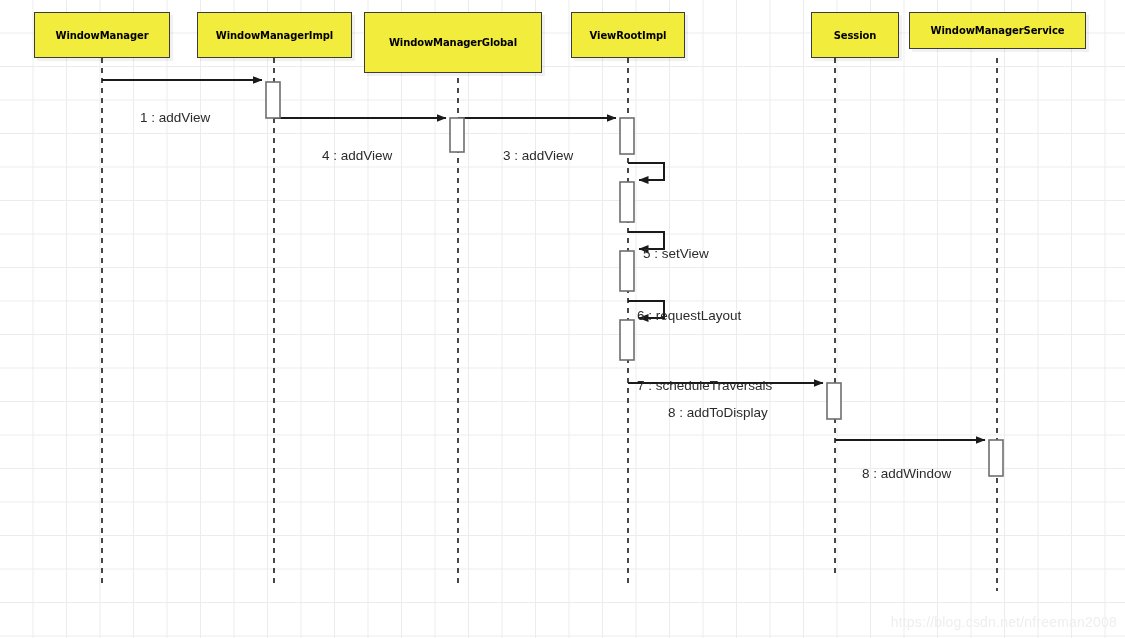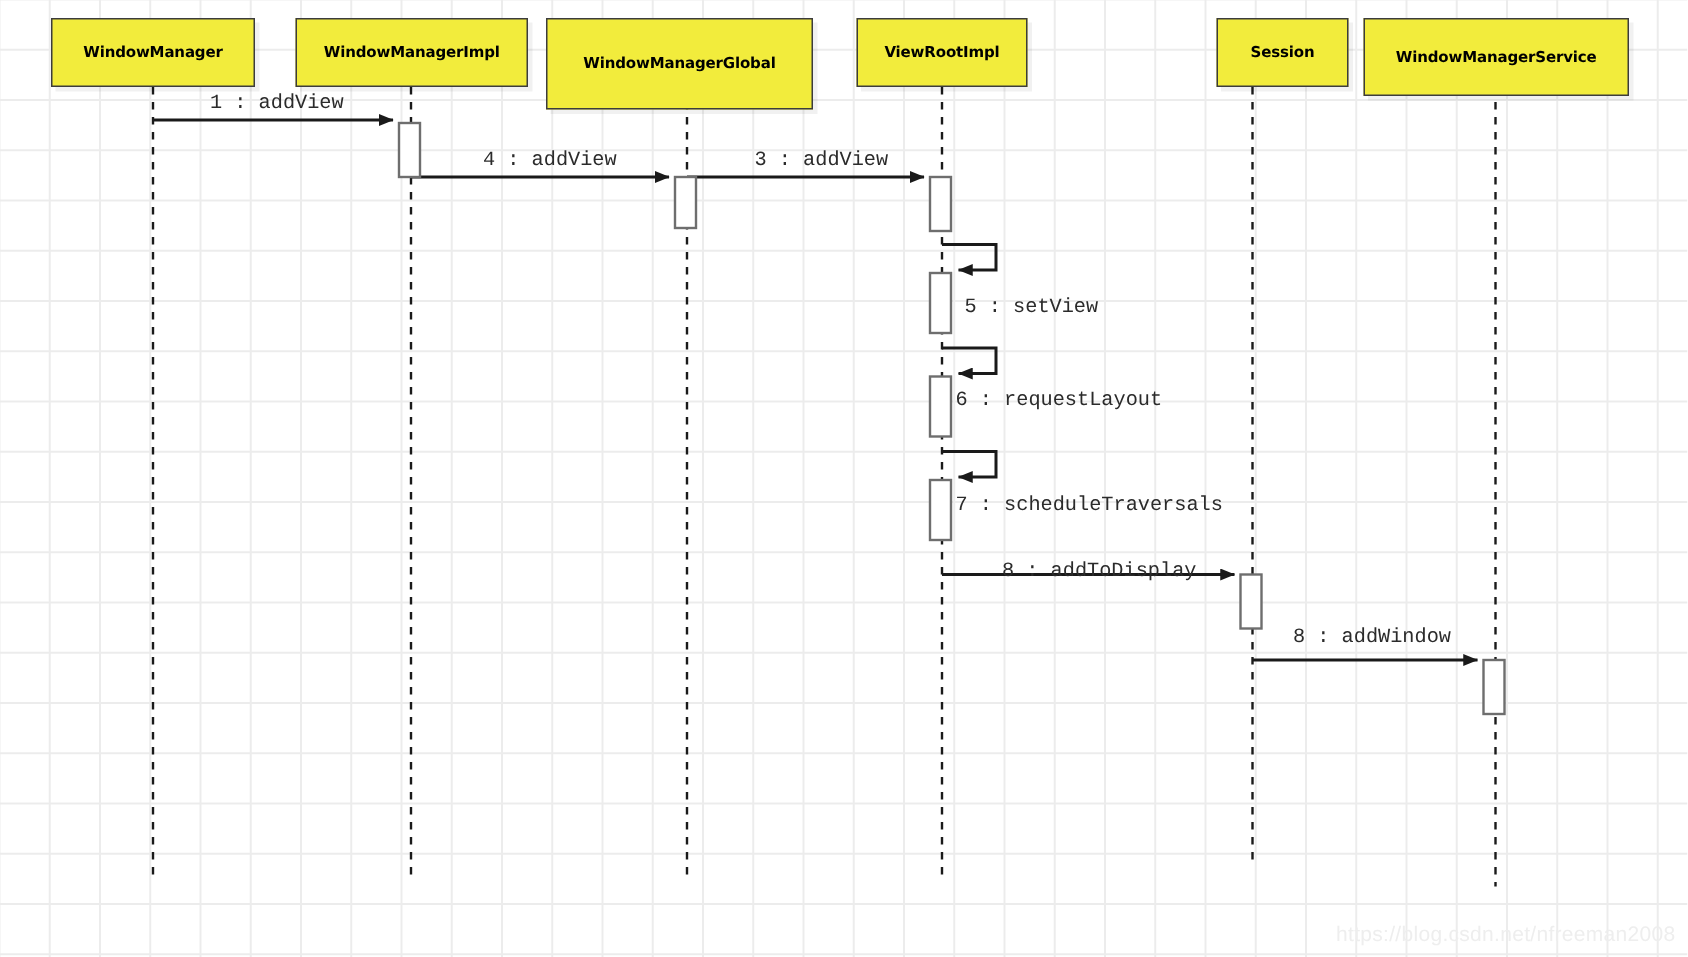--- a/index.html
+++ b/index.html
@@ -40,24 +40,25 @@
   .lifeline-label {
     font-family: "DejaVu Sans", sans-serif;
     font-weight: bold;
     font-size: 10px;
     color: #000000;
     letter-spacing: -0.1px;
     white-space: nowrap;
   }
   .msg-label {
     position: absolute;
-    font-family: Liberation Mono, monospace;
+    font-family: Liberation Sans, sans-serif;
     font-size: 13.5px;
     color: #2b2b2b;
     white-space: nowrap;
+    margin-top: 48px;
   }
   .watermark {
     position: absolute;
     right: 8px;
     bottom: 8px;
     font-family: "Liberation Sans", sans-serif;
     font-size: 14px;
     color: #eeeeee;
     letter-spacing: 0.2px;
     white-space: nowrap;
@@ -117,29 +118,29 @@
       </div>
       <div class="lifeline-box" style="left: 364px; top: 12px; width: 178px; height: 61px;">
         <span class="lifeline-label">WindowManagerGlobal</span>
       </div>
       <div class="lifeline-box" style="left: 571px; top: 12px; width: 114px; height: 46px;">
         <span class="lifeline-label">ViewRootImpl</span>
       </div>
       <div class="lifeline-box" style="left: 791px; top: 12px; width: 88px; height: 46px; margin-left: 20px;">
         <span class="lifeline-label">Session</span>
       </div>
-      <div class="lifeline-box" style="left: 909px; top: 12px; width: 177px; height: 52px;">
+      <div class="lifeline-box" style="left: 909px; top: 12px; width: 177px; height: 37px;">
         <span class="lifeline-label">WindowManagerService</span>
       </div>
     </div>
   <div id="message-labels">
       <div class="msg-label" style="left: 140px; top: 62px;">1 : addView</div>
       <div class="msg-label" style="left: 322px; top: 100px;">4 : addView</div>
       <div class="msg-label" style="left: 503px; top: 100px;">3 : addView</div>
       <div class="msg-label" style="left: 643px; top: 198px;">5 : setView</div>
       <div class="msg-label" style="left: 637px; top: 260px;">6 : requestLayout</div>
       <div class="msg-label" style="left: 637px; top: 330px;">7 : scheduleTraversals</div>
-      <div class="msg-label" style="left: 668px; top: 374px;">8 : addToDisplay</div>
+      <div class="msg-label" style="left: 668px; top: 357px;">8 : addToDisplay</div>
       <div class="msg-label" style="left: 862px; top: 418px;">8 : addWindow</div>
     </div>
 
   <div class="watermark">https://blog.csdn.net/nfreeman2008</div>
 </div>
 
 </body></html>

